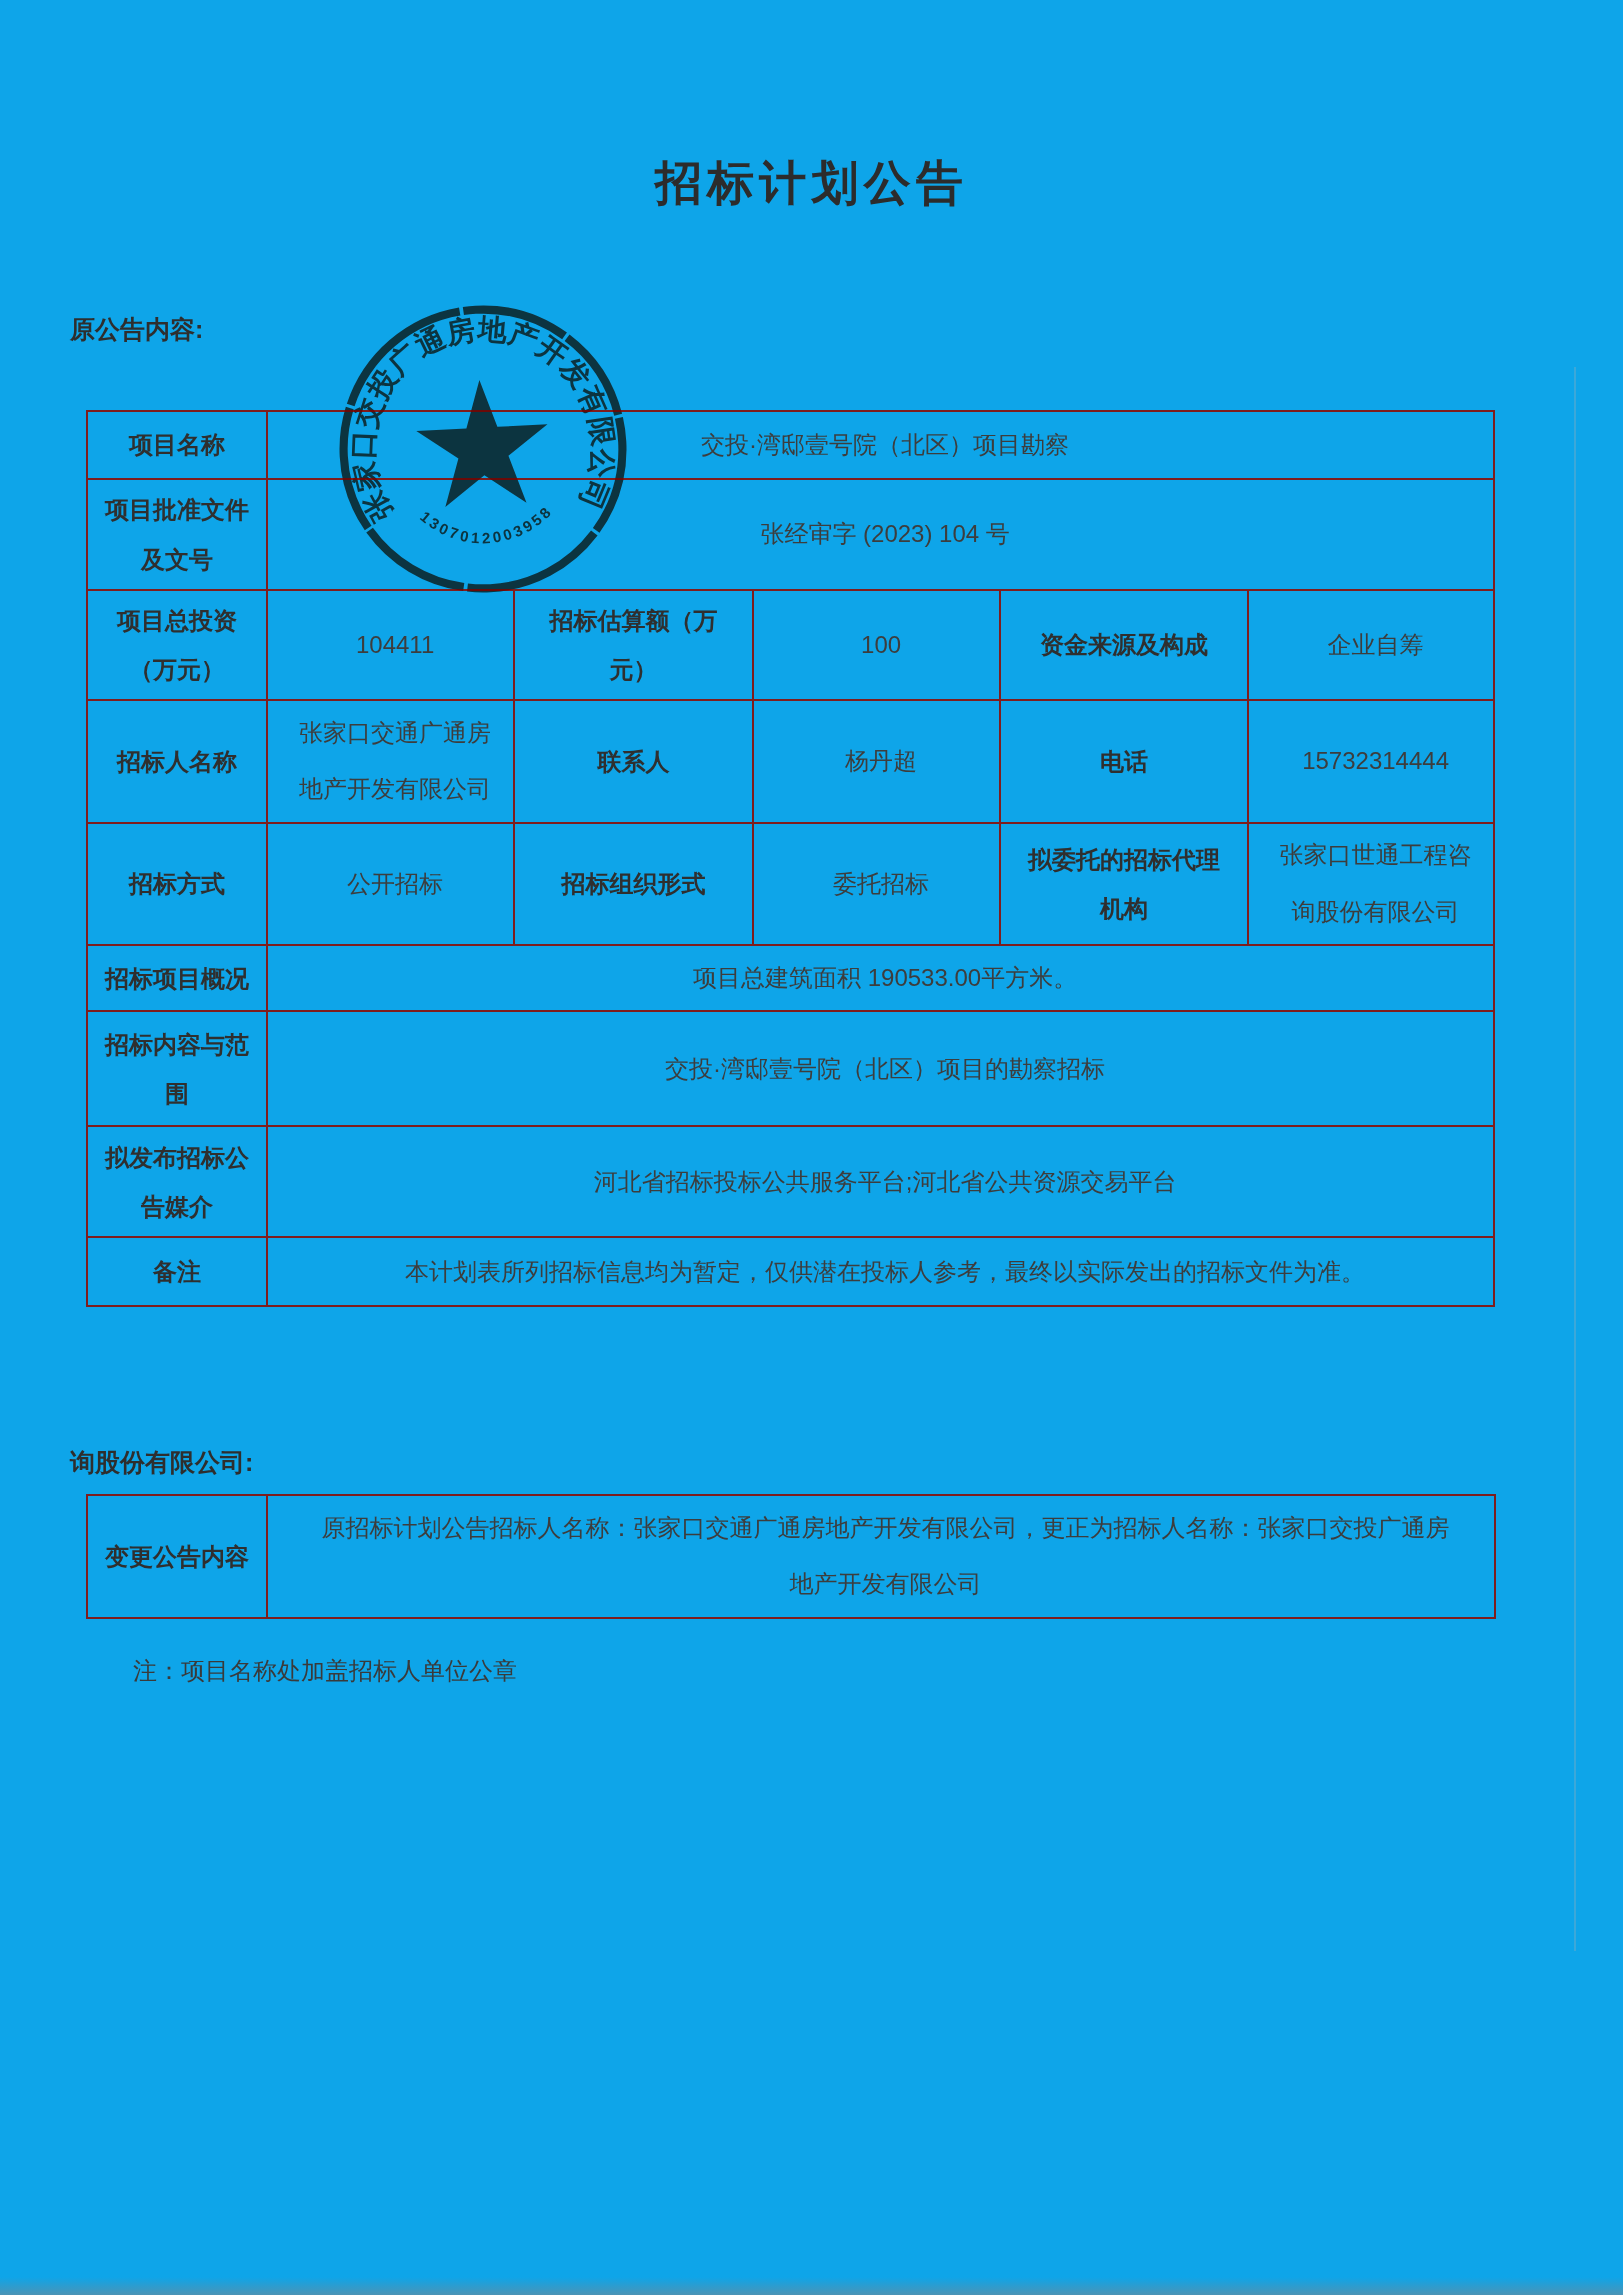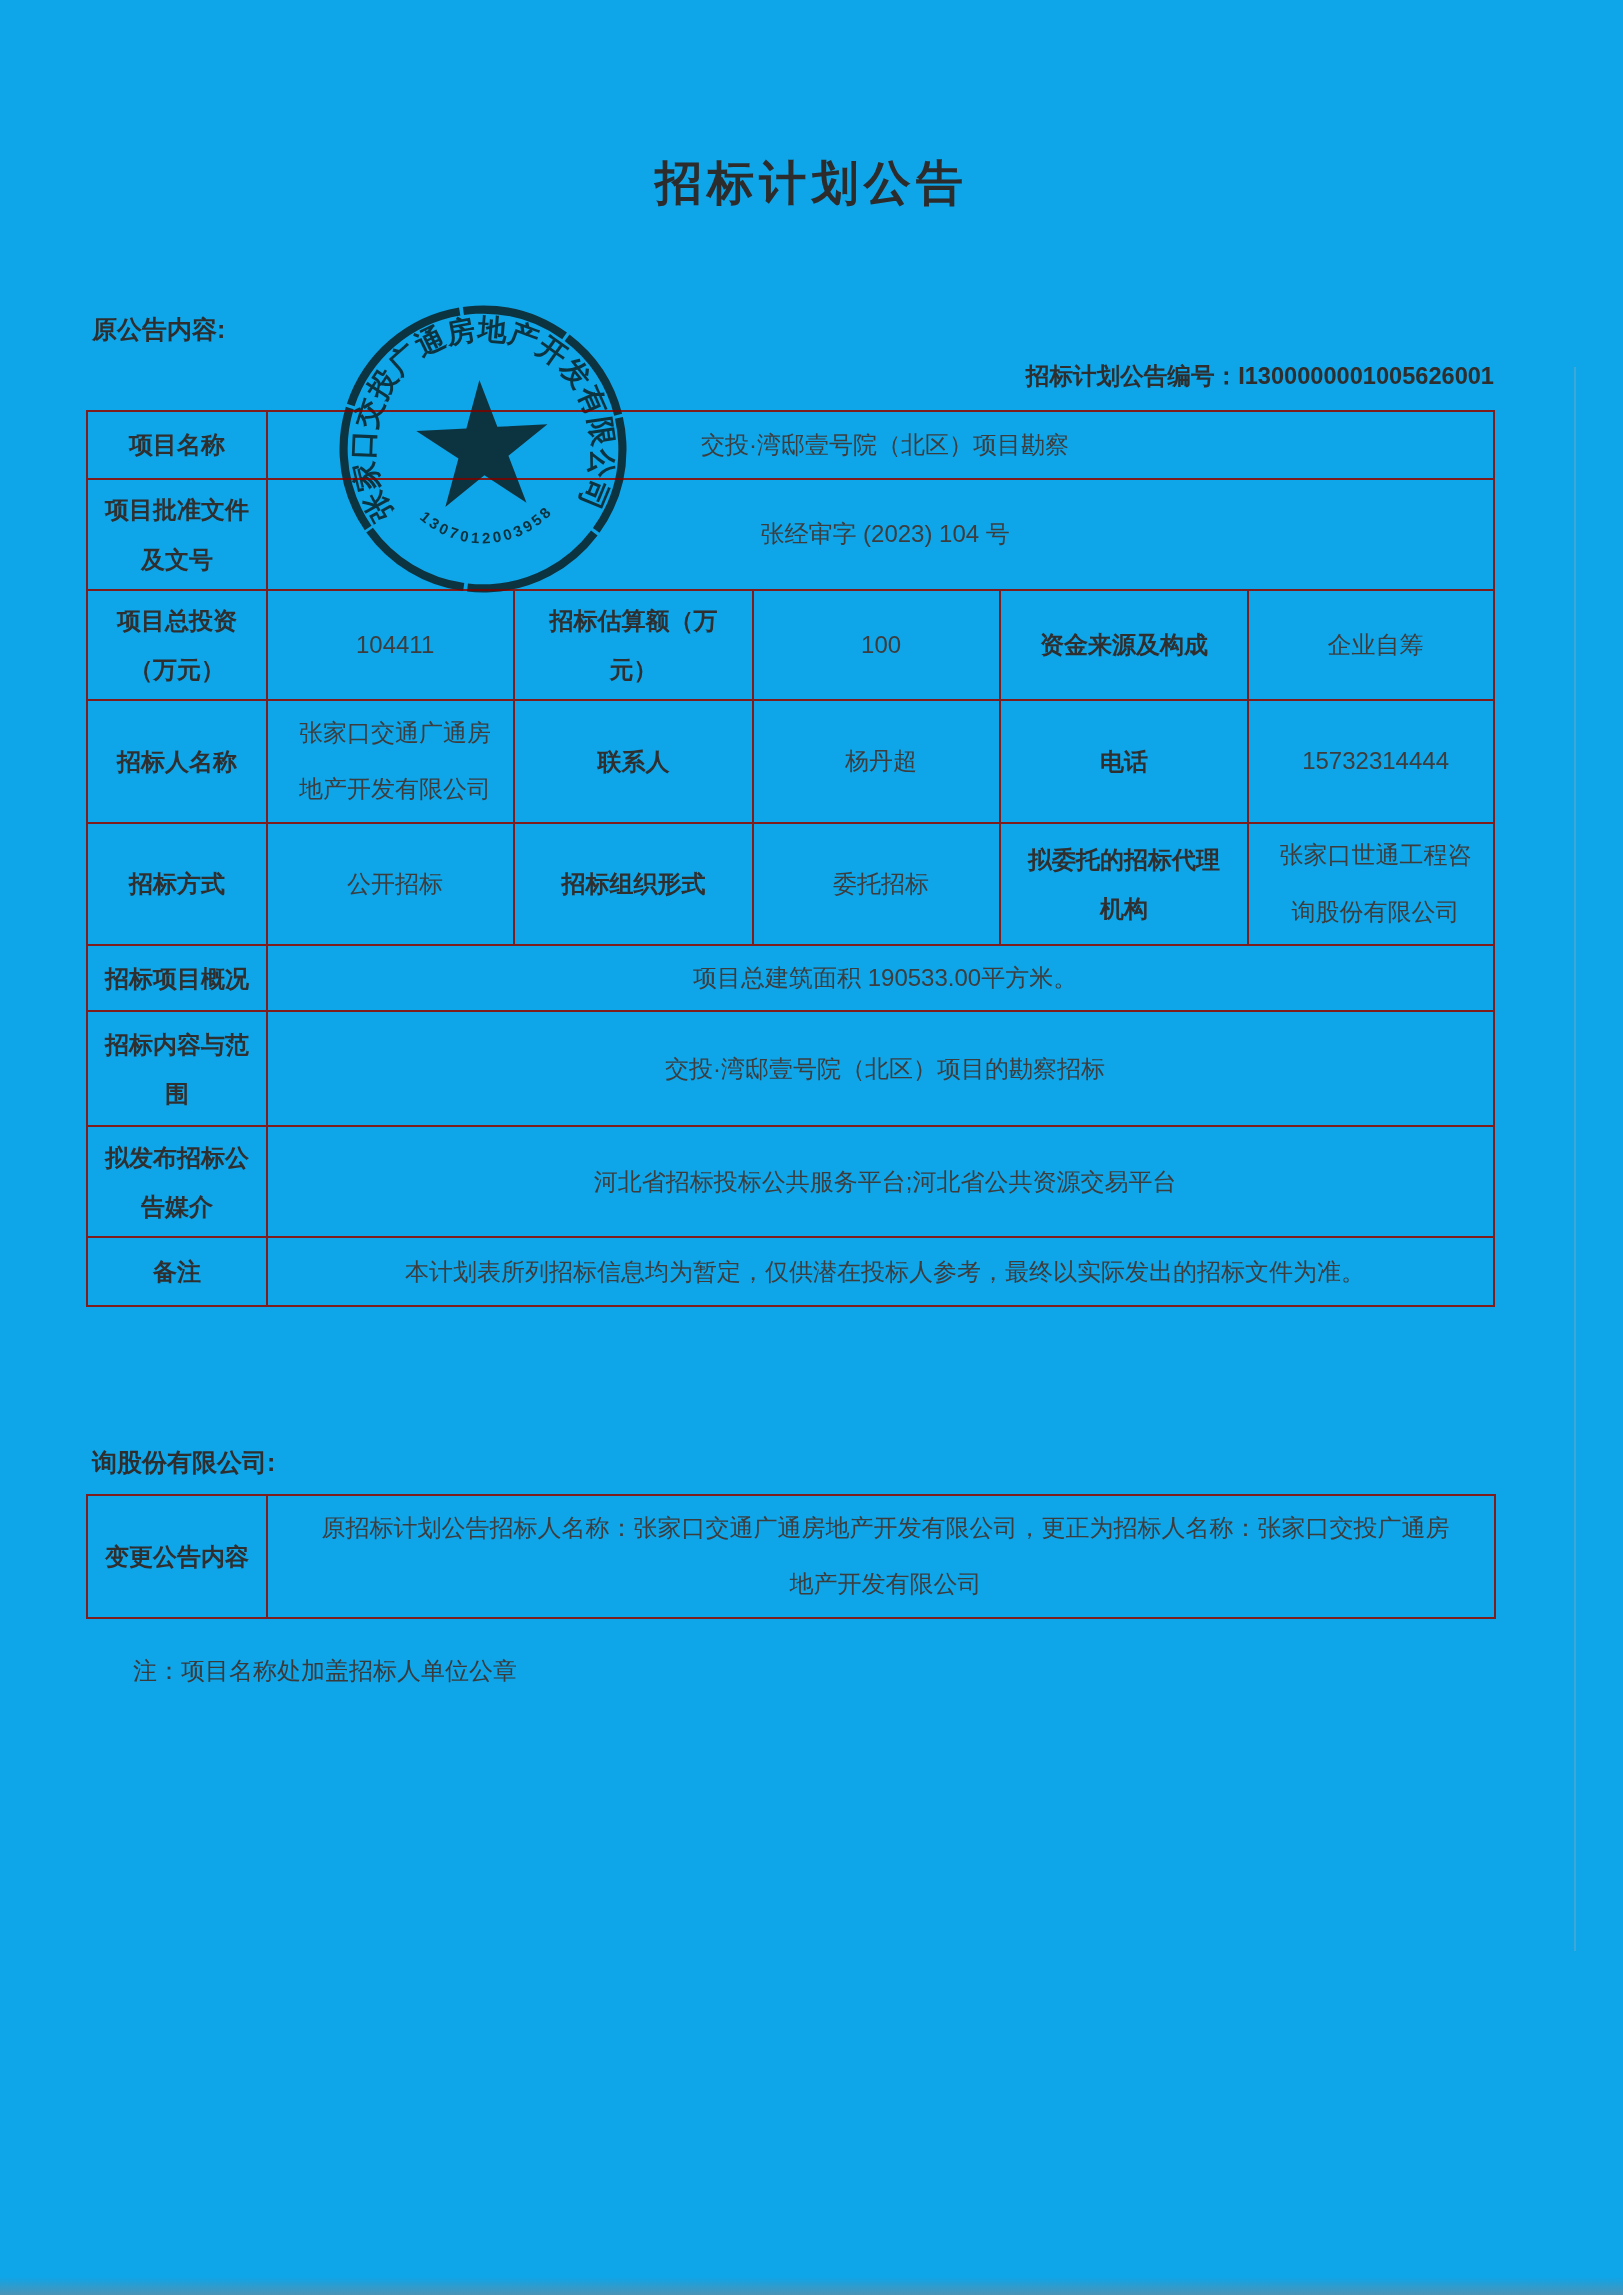--- a/index.html
+++ b/index.html
@@ -11,21 +11,21 @@
     color:#383838;
     overflow:hidden;
   }
   .doc-title {
     position:absolute; top:152px; left:0; width:100%;
     text-align:center;
     font-size:47px; font-weight:700; letter-spacing:5.2px;
     color:#2c2c2c;
   }
   .section-heading {
-    position:absolute; left:92px;
+    position:absolute; left:70px;
     font-size:25px; font-weight:700; color:#2e2e2e;
   }
   .heading-original { top:313px; }
   .heading-change { top:1446px; }
   .announce-line {
     position:absolute; top:360px; right:129px;
     font-size:23.6px; font-weight:700; color:#2e2e2e;
     white-space:nowrap;
   }
   table.doc-table {
@@ -89,21 +89,20 @@
 </style>
 </head>
 <body>
 
 <div id="page">
 
   <div class="doc-title">招标计划公告</div>
 
   <div class="section-heading heading-original">原公告内容:</div>
 
-  <div class="announce-line"><span>招标计划公告编号：</span><span>I1300000001005626001</span></div>
 
   <table class="doc-table plan">
     <colgroup>
       <col style="width:180px">
         <col style="width:247px">
         <col style="width:239px">
       <col style="width:247px">
         <col style="width:248px">
         <col style="width:246px">
     </colgroup>

